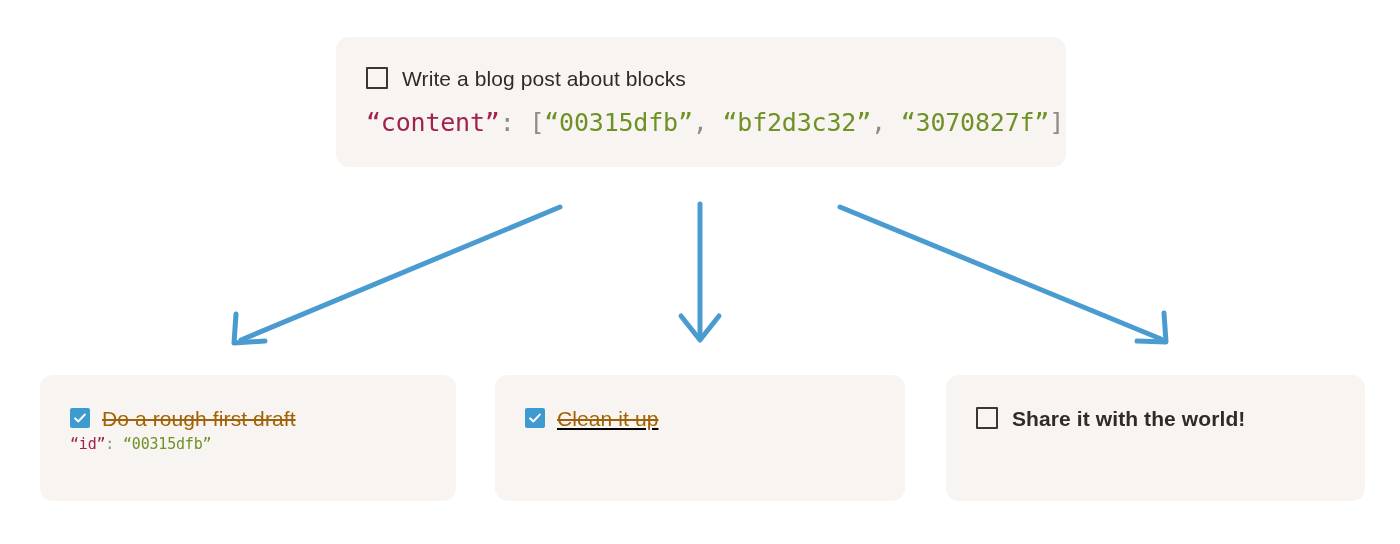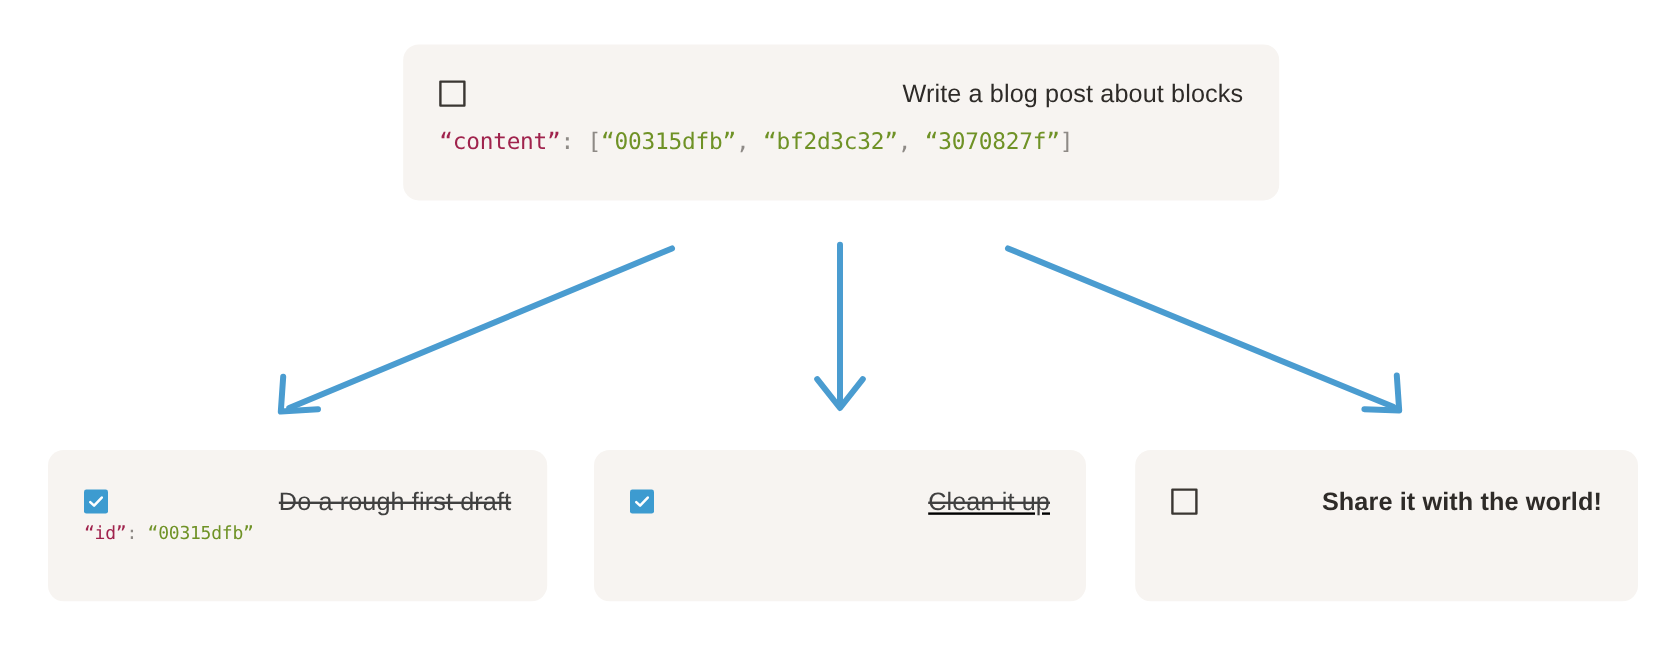--- a/index.html
+++ b/index.html
@@ -54,21 +54,20 @@
 
   .card-child-0 { left: 40px;  width: 416px; }
   .card-child-1 { left: 495px; width: 410px; text-decoration: underline; }
   .card-child-2 { left: 946px; width: 419px; font-weight: bold; }
 
   
   .task-row {
     display: flex;
     align-items: center;
     height: 30px;
-    justify-content: space-between;
   }
 
   .cb {
     flex: 0 0 auto;
     box-sizing: border-box;
     display: inline-flex;
     align-items: center;
     justify-content: center;
   }
 
@@ -94,30 +93,30 @@
     line-height: 1;
     color: #2e2b28;
     letter-spacing: 0.1px;
     white-space: nowrap;
   }
   .card-child-0 .task-label,
   .card-child-1 .task-label { margin-left: 12px; }
   .card-child-2 .task-label { margin-left: 14px; }
 
   .task-label.done {
-    color: #404040;
+    color: #a16207;
     text-decoration: line-through;
     text-decoration-thickness: 1.5px;
   }
 
   
   .json-row {
     margin-top: 14px;
     font-family: "DejaVu Sans Mono", monospace;
-    font-size: 19px;
+    font-size: 25px;
     line-height: 1.25;
     white-space: nowrap;
     letter-spacing: -0.2px;
   }
   .card-child .json-row {
     margin-top: 2px;
     font-size: 15px;
   }
 
   .j-key   { color: #a0234d; }

